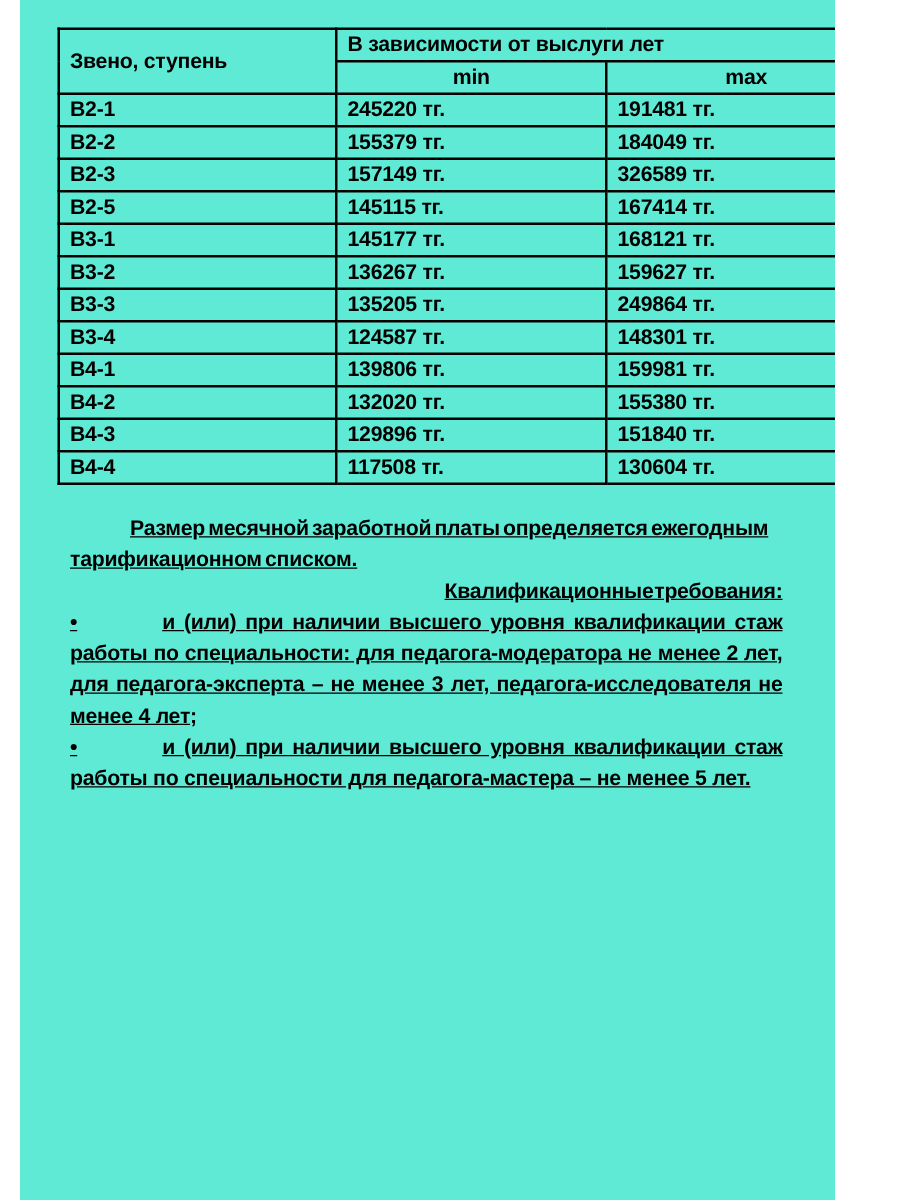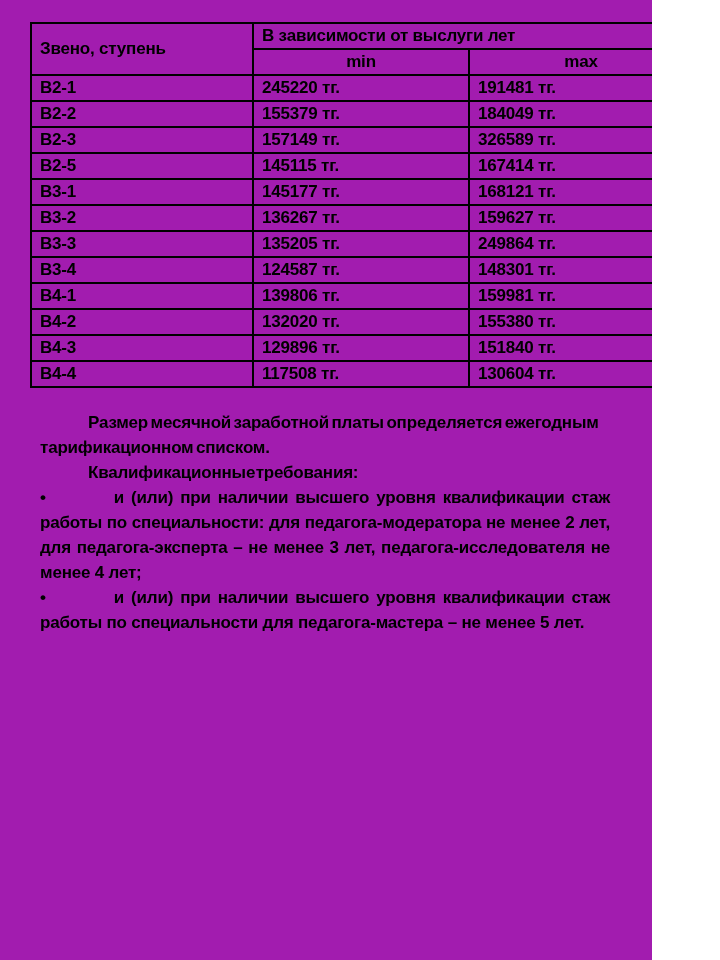--- a/index.html
+++ b/index.html
@@ -11,21 +11,22 @@
     color: #000000;
     font-family: "Liberation Sans", "DejaVu Sans", sans-serif;
     font-weight: bold;
     letter-spacing: -0.2px;
   }
   .page {
     position: relative;
     width: 652px;
     height: 960px;
     overflow: hidden;
-    background: #a21caf;
+    background: #5eead4;
+    margin-left: 16px;
   }
 
   
   table.salary {
     border-collapse: collapse;
     table-layout: fixed;
     margin: 22px 0 0 30px;
     width: 662px;
   }
   table.salary col.c1 { width: 222px; }
@@ -43,26 +44,27 @@
     overflow: hidden;
   }
   table.salary th.group { }
   table.salary th.minmax { text-align: center; }
 
   
   .text {
     padding: 22px 42px 0 40px;
     font-size: 17px;
     line-height: 25px;
+    text-decoration: underline;
   }
   .text p { margin: 0; }
   .indent { text-indent: 48px; }
   .just { text-align: justify; }
   .tight { word-spacing: -2px; }
-  .vtight { word-spacing: -4px; }
+  .vtight { word-spacing: -4px; text-align: right; }
   .mb1 { margin-bottom: 18px; }
   .mb2 { margin-bottom: 20px; }
   .mbb { margin-bottom: 16px; }
   .bullet-mark { display: inline; }
   .tab-a { display: inline-block; width: 40px; }
   .tab-b { display: inline-block; width: 68px; }
   .footer-line { white-space: pre-wrap; word-spacing: -2px; }
 </style>
 </head>
 <body>

